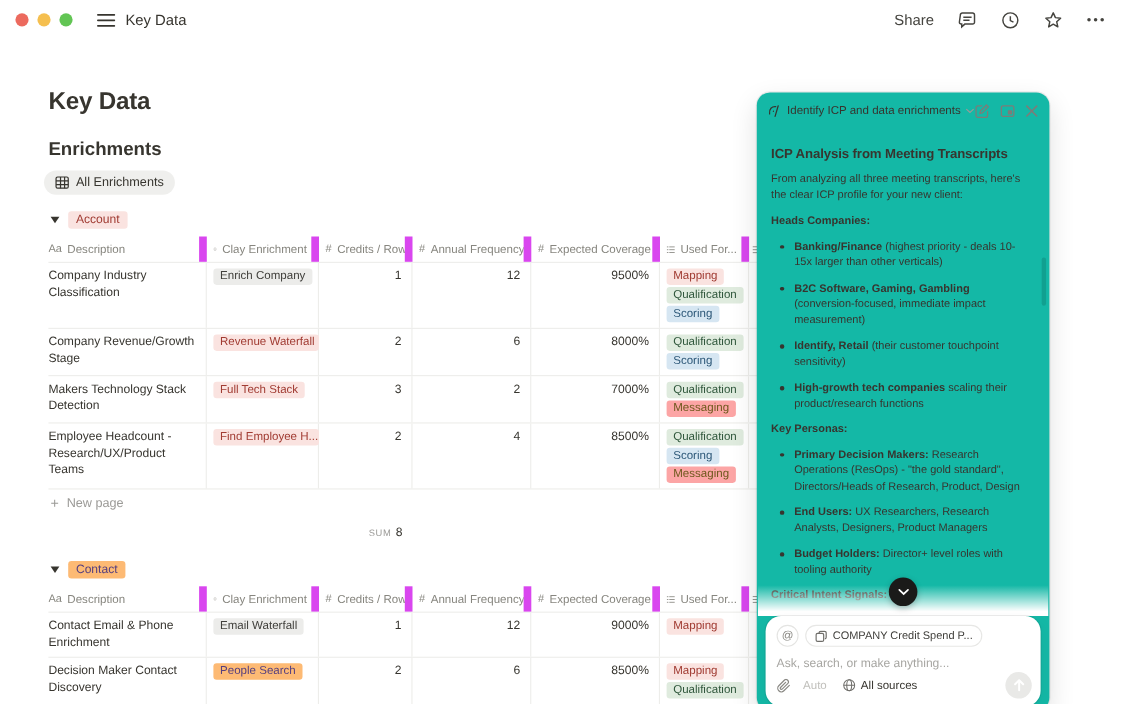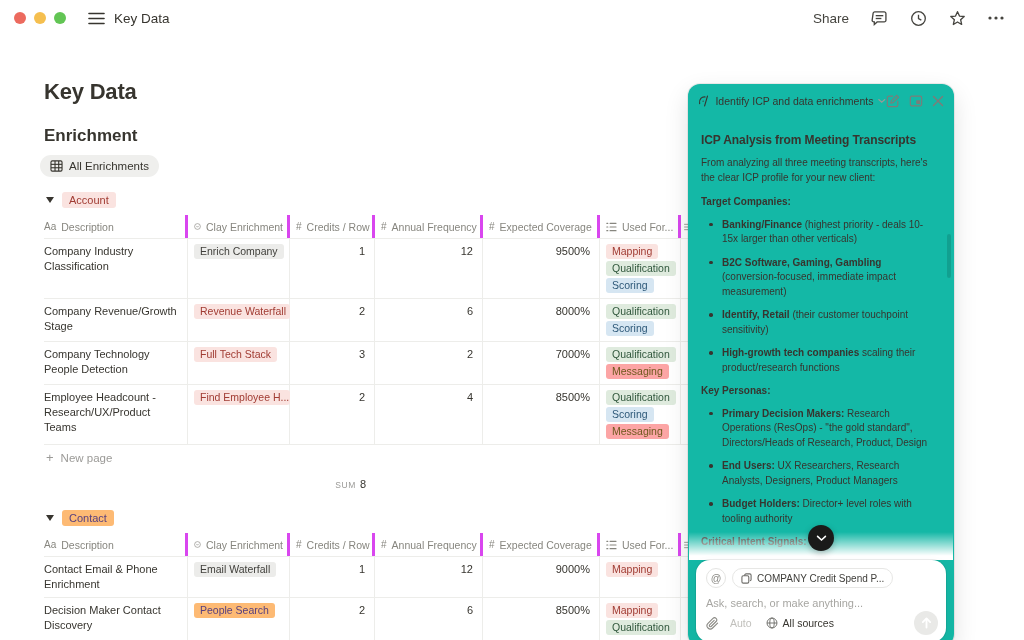--- a/index.html
+++ b/index.html
@@ -26,21 +26,21 @@
     background:#EFEFED; border-radius:12px; font-size:11.5px; font-weight:500; color:#37352F; cursor:pointer; }
   .group-toggle { display:flex; align-items:center; gap:8px; height:20px; margin:13px 0 5px 46px; cursor:pointer; }
   .tri { width:0; height:0; border-left:4.5px solid transparent; border-right:4.5px solid transparent; border-top:6px solid #37352F; }
   .gtag { height:16px; display:inline-flex; align-items:center; padding:0 7px; border-radius:3px; font-size:11px; }
   .mt2 { margin-top:14px; }
 
   .tbl { margin-left:44px; width:652px; }
   .grid { display:grid; grid-template-columns:144px 102px 85px 108px 117px 81px 15px; }
   .thead { border-bottom:1px solid #EDEDEA; }
   .th { display:flex; align-items:center; gap:5px; height:23px; color:#87867F; font-size:10.5px;
-    border-right:3px solid #d946ef; padding:0 4px 0 6px; overflow:hidden; white-space:nowrap; cursor:pointer; }
+    border-right:7px solid #d946ef; padding:0 4px 0 6px; overflow:hidden; white-space:nowrap; cursor:pointer; }
   .th:first-child { padding-left:0; }
   .th:last-child { border-right:none; padding-left:3px; }
   .th .glyph { font-size:10px; color:#87867F; flex:none; }
   .trow { border-bottom:1px solid #EDEDEA; cursor:pointer; }
   .td { border-right:1px solid #EDEDEA; padding:5px 6px; font-size:11px; line-height:15px; }
   .td:last-child { border-right:none; padding:0; }
   .td-desc { padding-left:0; color:#37352F; }
   .td-num { text-align:right; padding-right:9px; }
   .td-tags { display:flex; flex-direction:column; align-items:flex-start; gap:2px; }
   .tag { display:inline-flex; align-items:center; height:15px; padding:0 6px; border-radius:3px;
@@ -142,21 +142,21 @@
           <circle cx="2" cy="2" r="1.6"></circle>
           <circle cx="8" cy="2" r="1.6"></circle>
           <circle cx="14" cy="2" r="1.6"></circle>
         </svg>
     </div>
   </div>
 </div>
 
 <div class="main">
   <h1 class="h1">Key Data</h1>
-  <h2 class="h2">Enrichment</h2>
+  <h2 class="h2">Enrichments</h2>
 
   <div class="viewtab">
     <svg width="13" height="12" viewBox="0 0 14 13" fill="none" stroke="#37352F" stroke-width="1.2">
         <rect x="1" y="1" width="12" height="11" rx="1.5"></rect>
         <line x1="1" y1="4.7" x2="13" y2="4.7"></line>
         <line x1="1" y1="8.4" x2="13" y2="8.4"></line>
         <line x1="5.4" y1="1" x2="5.4" y2="12"></line>
         <line x1="9.4" y1="1" x2="9.4" y2="12"></line>
       </svg>
     <span>All Enrichments</span>
@@ -234,21 +234,21 @@
       <div class="td td-num"><span>6</span></div>
       <div class="td td-num"><span>8000%</span></div>
       <div class="td td-tags">
         <span class="tag" data-color="green">Qualification</span>
         <span class="tag" data-color="blue">Scoring</span>
       </div>
       <div class="td"><span class="sliver" data-color="red"></span></div>
     </div>
 
     <div class="grid trow">
-      <div class="td td-desc"><span>Company Technology People Detection</span></div>
+      <div class="td td-desc"><span>Makers Technology Stack Detection</span></div>
       <div class="td"><span class="tag" data-color="red">Full Tech Stack</span></div>
       <div class="td td-num"><span>3</span></div>
       <div class="td td-num"><span>2</span></div>
       <div class="td td-num"><span>7000%</span></div>
       <div class="td td-tags">
         <span class="tag" data-color="green">Qualification</span>
         <span class="tag" data-color="yellow">Messaging</span>
       </div>
       <div class="td"><span class="sliver" data-color="gray"></span></div>
     </div>
@@ -386,21 +386,21 @@
             <line x1="10.5" y1="1.5" x2="1.5" y2="10.5"></line>
           </svg>
         </span>
     </div>
   </div>
 
   <div class="panel-body">
     <h3>ICP Analysis from Meeting Transcripts</h3>
     <p>From analyzing all three meeting transcripts, here's the clear ICP profile for your new client:</p>
 
-    <div class="sec-label">Target Companies:</div>
+    <div class="sec-label">Heads Companies:</div>
     <ul>
       <li><b>Banking/Finance</b><span> (highest priority - deals 10-15x larger than other verticals)</span></li>
       <li><b>B2C Software, Gaming, Gambling</b><span> (conversion-focused, immediate impact measurement)</span></li>
       <li><b>Identify, Retail</b><span> (their customer touchpoint sensitivity)</span></li>
       <li><b>High-growth tech companies</b><span> scaling their product/research functions</span></li>
     </ul>
 
     <div class="sec-label">Key Personas:</div>
     <ul>
       <li><b>Primary Decision Makers:</b><span> Research Operations (ResOps) - "the gold standard", Directors/Heads of Research, Product, Design</span></li>

